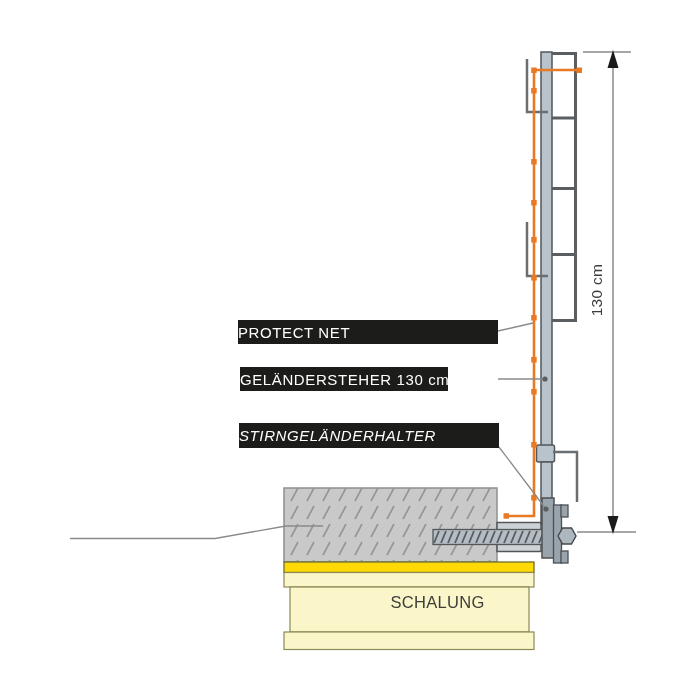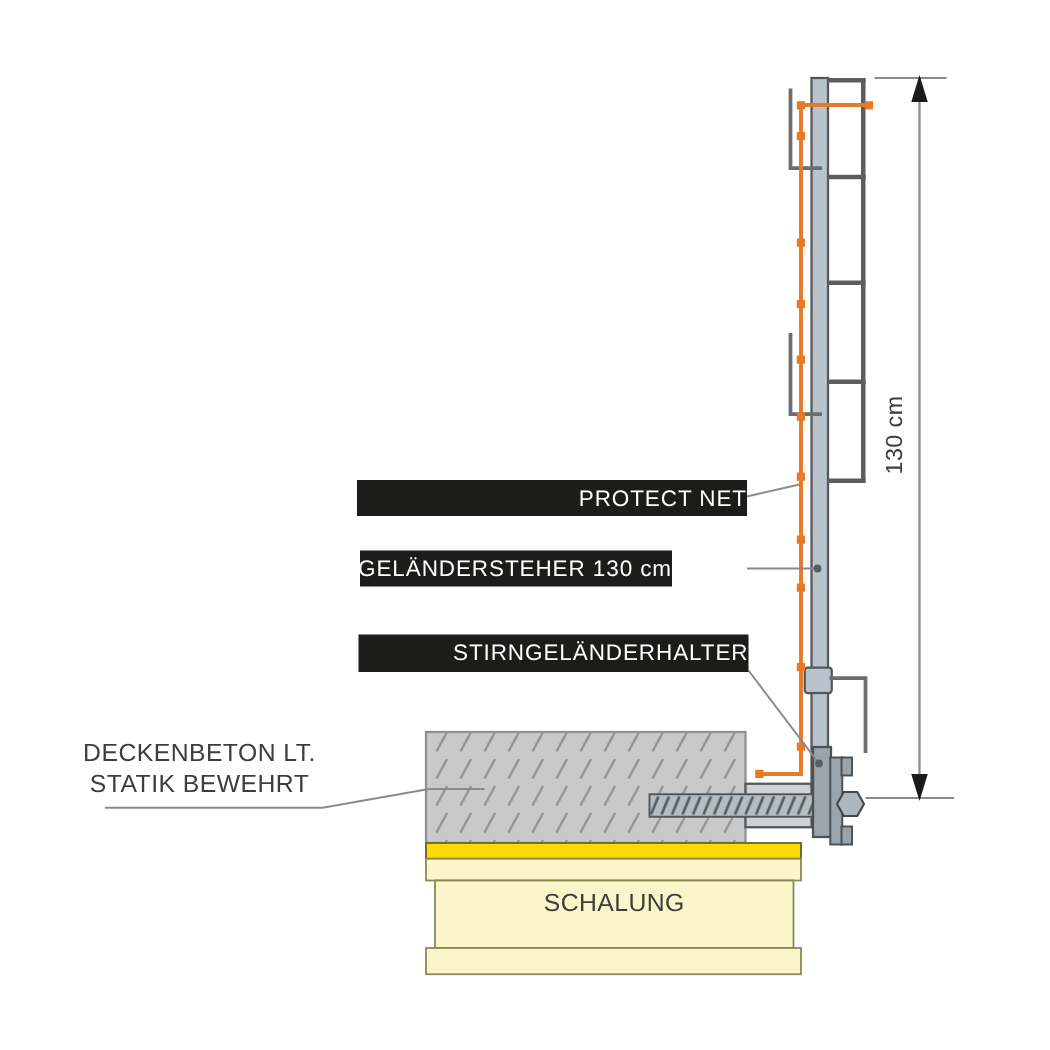--- a/index.html
+++ b/index.html
@@ -3,21 +3,21 @@
 <meta charset="utf-8">
 <style>
   html,body{margin:0;padding:0;background:#ffffff;}
   #canvas{
     position:relative;width:700px;height:700px;background:#ffffff;overflow:hidden;
     font-family:"Liberation Sans", sans-serif;
   }
   #drawing{position:absolute;left:0;top:0;}
   .black-label{
     position:absolute;background:var(--callout-bg,#1c1c1a);color:#ffffff;
-    display:flex;align-items:center;justify-content:flex-end;
+    display:flex;align-items:center;justify-content:flex-start;
     font-size:15px;letter-spacing:0.6px;white-space:nowrap;
   }
   .side-label{
     position:absolute;color:var(--text-dark,#3d3d3b);text-align:center;
     font-size:16.5px;line-height:21px;letter-spacing:0.3px;white-space:nowrap;
   }
   .dim-label{
     position:absolute;color:var(--text-dark,#3d3d3b);text-align:center;
     font-size:15.5px;letter-spacing:0.3px;transform:rotate(-90deg);white-space:nowrap;
   }
@@ -117,28 +117,24 @@
       <circle cx="546" cy="509" r="2.6" fill="#5a5e60" stroke="none"></circle>
     </g>
   </svg>
 
   <div class="black-label" style="left:238px;top:320px;width:260px;height:24px;">
     <span>PROTECT NET</span>
   </div>
   <div class="black-label" style="left:240px;top:367px;width:208px;height:24px;">
     <span>GELÄNDERSTEHER 130 cm</span>
   </div>
-  <div class="black-label" style="left:239px;top:423px;width:260px;height:25px;">
+  <div class="black-label" style="left:239px;top:423px;width:260px;height:25px;font-style:italic;">
     <span>STIRNGELÄNDERHALTER</span>
   </div>
 
-  <div class="side-label" style="left:38px;top:492px;width:190px;">
-    <div>DECKENBETON LT.</div>
-    <div>STATIK BEWEHRT</div>
-  </div>
 
-  <div class="side-label" style="left:290px;top:592px;width:239px;">
+  <div class="side-label" style="left:290px;top:592px;width:239px;padding-left:28px;">
     <div>SCHALUNG</div>
   </div>
 
   <div class="dim-label" style="left:565px;top:279px;width:68px;height:22px;">130 cm</div>
 
 </div>
 
 </body></html>

